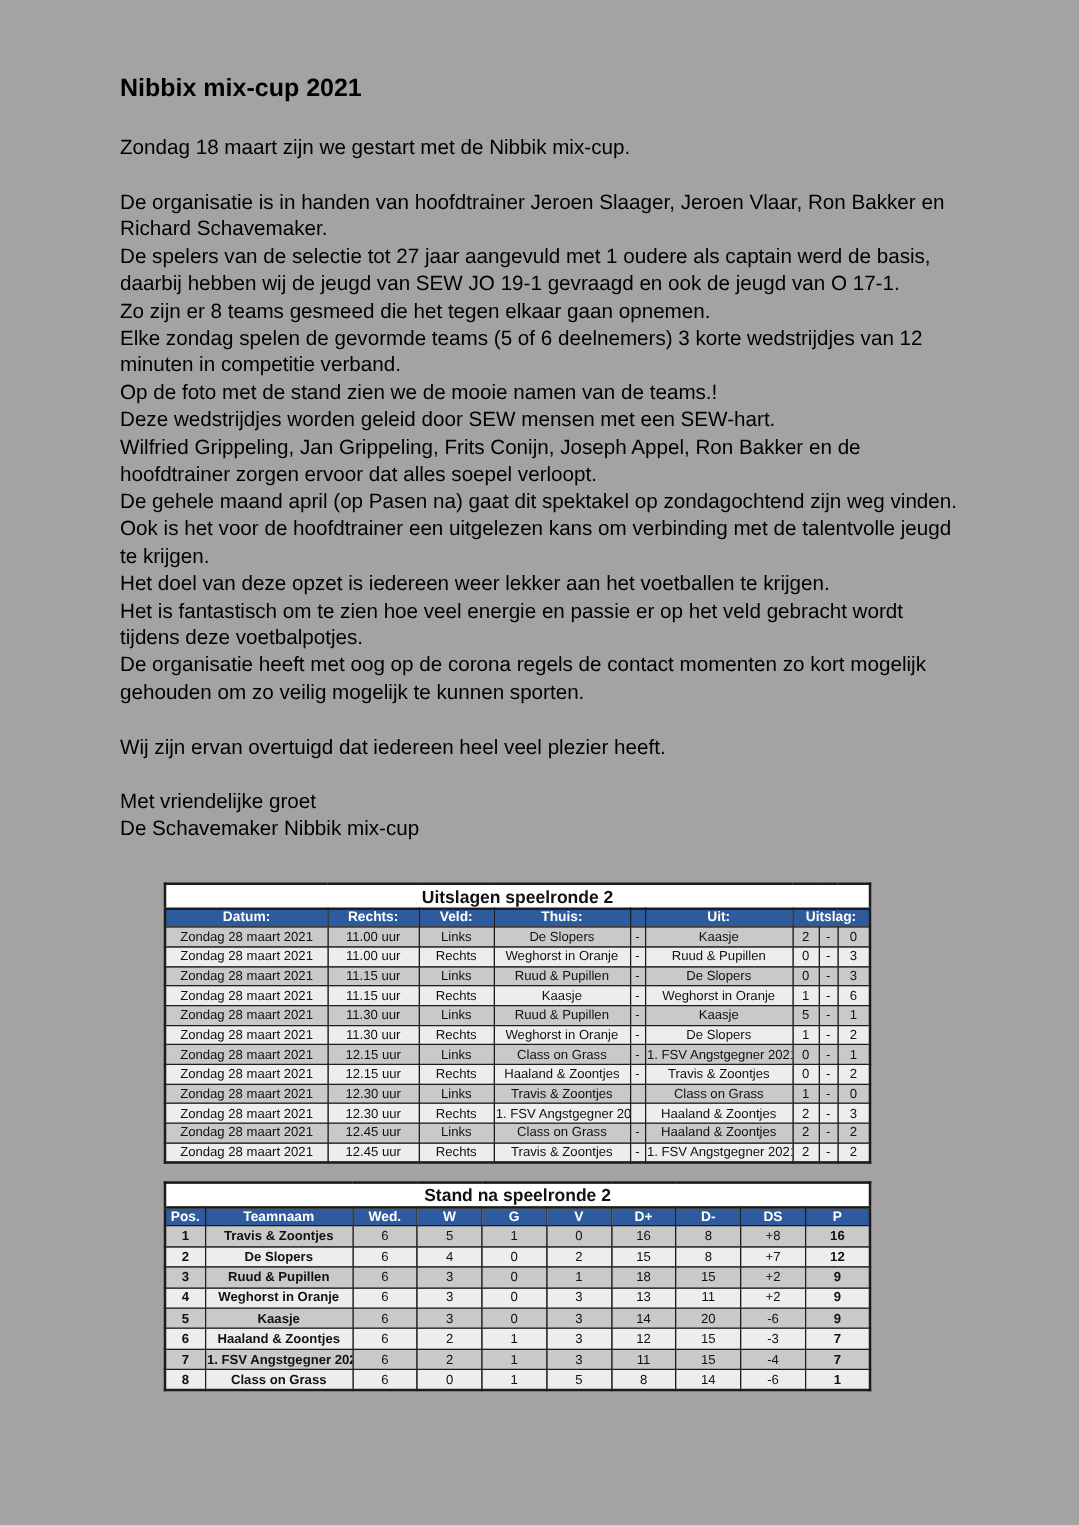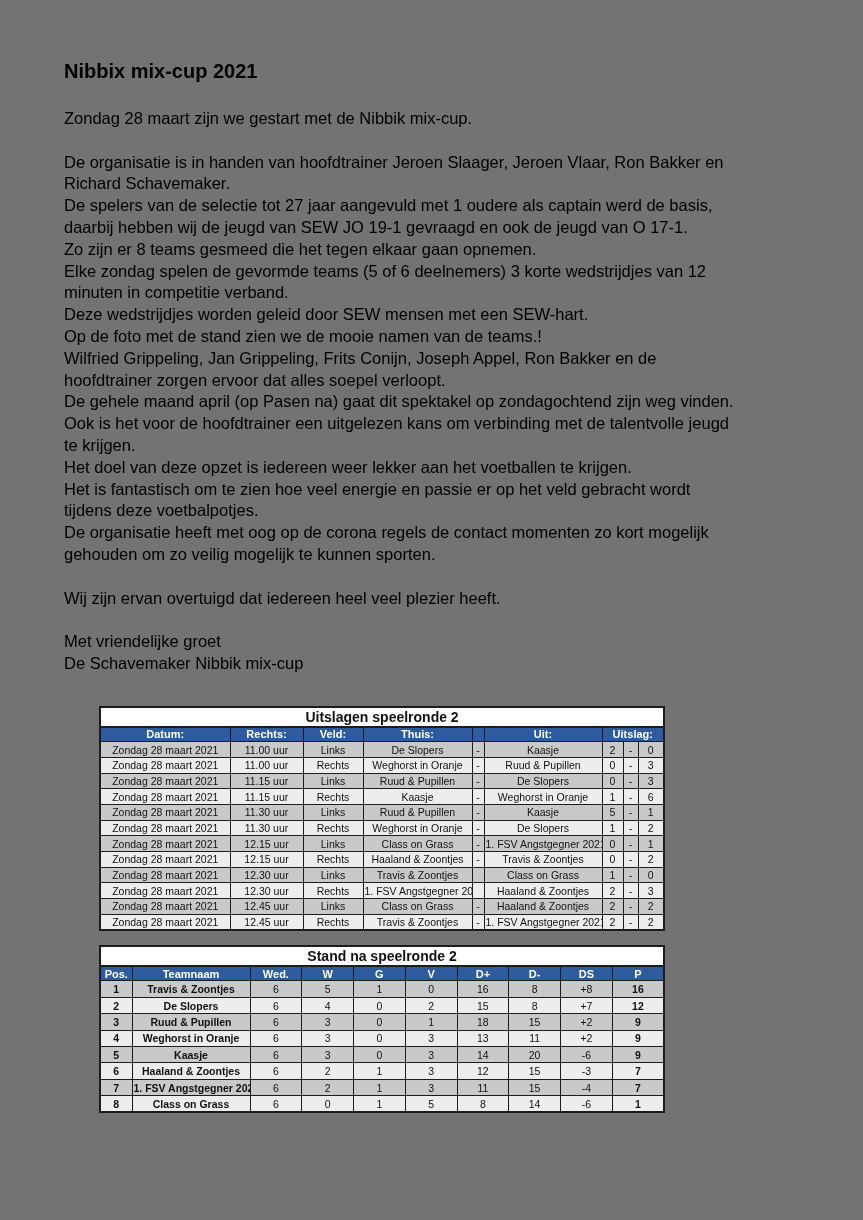--- a/index.html
+++ b/index.html
@@ -7,21 +7,21 @@
     --row-gray:#c9c9c9;
     --row-light:#ededed;
     --tbl-border:#1c1c1c;
   }
   *{box-sizing:border-box;}
   html,body{margin:0;padding:0;background:#ffffff;}
   body{
     width:863px;height:1220px;overflow:hidden;
     font-family:"Liberation Sans",sans-serif;color:#000;
   }
-  .page{width:863px;height:1220px;background:#737373;padding:60px 95px 0 64px;}
+  .page{width:863px;height:1220px;background:#a3a3a3;padding:60px 95px 0 96px;}
   h1.doc-title{font-size:20px;line-height:23px;margin:0 0 25px 0;font-weight:bold;}
   .textblock p{font-size:16.5px;line-height:21.8px;margin:0;width:672px;}
   .blank-line{height:21.8px;width:672px;}
   .tables-wrap{margin-left:35px;margin-top:31px;width:662px;}
   table{
     border-collapse:collapse;table-layout:fixed;width:564px;
     font-family:"Liberation Sans",sans-serif;color:#111;
     border:2px solid var(--tbl-border);
   }
   table + table{margin-top:14px;}
@@ -50,29 +50,29 @@
   .s-pos{width:32px;} .s-team{width:118px;} .s-num{width:51.75px;}
 </style>
 </head>
 <body>
 
 <div class="page">
 
   <h1 class="doc-title">Nibbix mix-cup 2021</h1>
 
   <div class="textblock">
-    <p>Zondag 28 maart zijn we gestart met de Nibbik mix-cup.</p>
+    <p>Zondag 18 maart zijn we gestart met de Nibbik mix-cup.</p>
     <div class="blank-line"></div>
     <div id="para-block">
         <p>De organisatie is in handen van hoofdtrainer Jeroen Slaager, Jeroen Vlaar, Ron Bakker en Richard Schavemaker.</p>
         <p>De spelers van de selectie tot 27 jaar aangevuld met 1 oudere als captain werd de basis, daarbij hebben wij de jeugd van SEW JO 19-1 gevraagd en ook de jeugd van O 17-1.</p>
         <p>Zo zijn er 8 teams gesmeed die het tegen elkaar gaan opnemen.</p>
         <p>Elke zondag spelen de gevormde teams (5 of 6 deelnemers) 3 korte wedstrijdjes van 12 minuten in competitie verband.</p>
+        <p>Op de foto met de stand zien we de mooie namen van de  teams.!</p>
         <p>Deze wedstrijdjes worden geleid door SEW mensen met een SEW-hart.</p>
-        <p>Op de foto met de stand zien we de mooie namen van de  teams.!</p>
         <p>Wilfried Grippeling, Jan Grippeling, Frits Conijn, Joseph Appel, Ron Bakker en de hoofdtrainer zorgen ervoor dat alles soepel verloopt.</p>
         <p>De gehele maand april (op Pasen na) gaat dit spektakel op zondagochtend zijn weg vinden.</p>
         <p>Ook is het voor de hoofdtrainer een uitgelezen kans om verbinding met de talentvolle jeugd te krijgen.</p>
         <p>Het doel van deze opzet is iedereen weer lekker aan het voetballen te krijgen.</p>
         <p>Het is fantastisch om te zien hoe veel energie en passie er op het veld gebracht wordt tijdens deze voetbalpotjes.</p>
         <p>De organisatie heeft met oog op de corona regels de contact momenten zo kort mogelijk gehouden om zo veilig mogelijk te kunnen sporten.</p>
       </div>
     <div class="blank-line"></div>
     <p>Wij zijn ervan overtuigd dat iedereen heel veel plezier heeft.</p>
     <div class="blank-line"></div>

